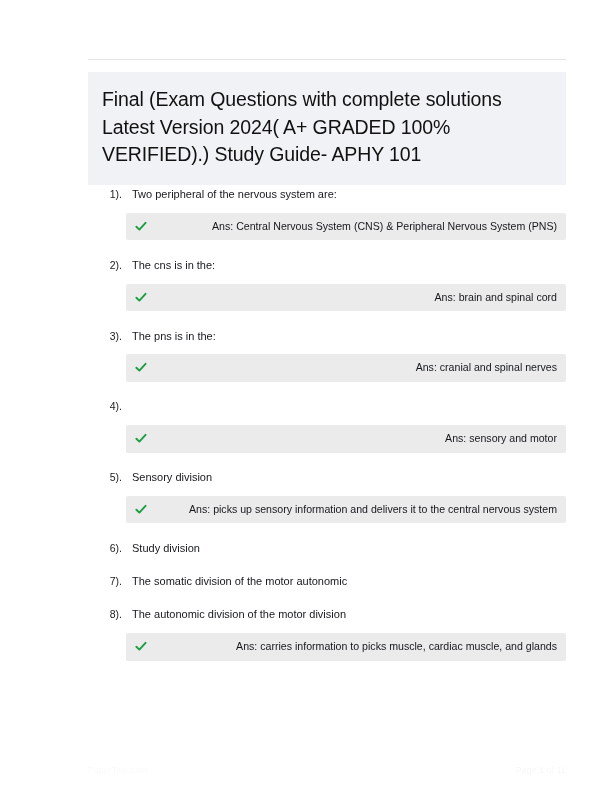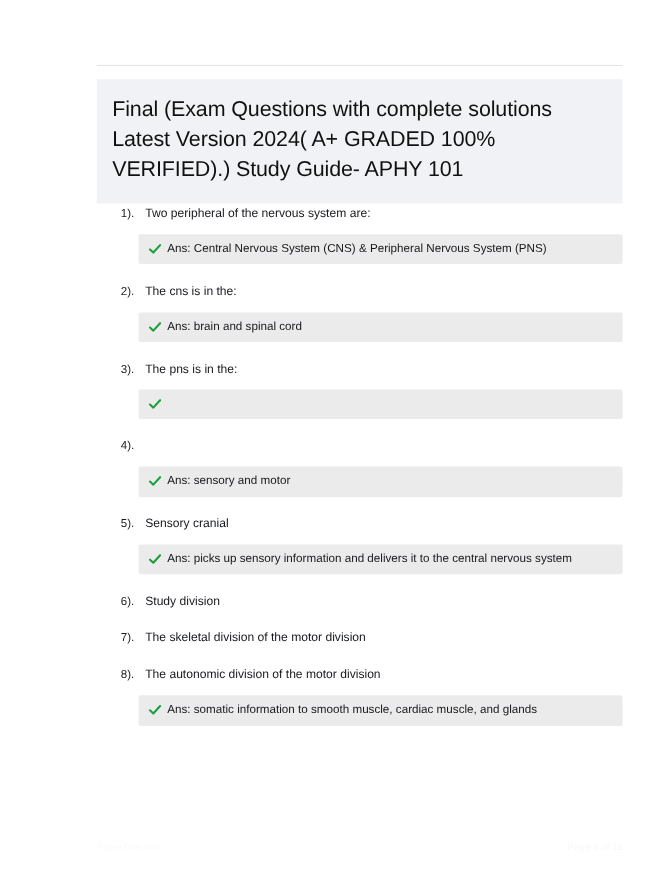--- a/index.html
+++ b/index.html
@@ -89,20 +89,21 @@
   .ans-box {
     margin-top: 10px;
     margin-left: 98px;
     width: 440px;
     background: #ebebec;
     border-radius: 2px;
     padding: 6px 9px 6.5px 9px;
     box-sizing: border-box;
     display: flex;
     align-items: flex-start;
+    justify-content: space-between;
   }
 
   .check-icon {
     flex: 0 0 auto;
     width: 12px;
     height: 13px;
     margin-right: 5px;
     margin-top: 1px;
     display: block;
   }
@@ -173,67 +174,68 @@
       </div>
       <div class="qa-item">
         <div class="q-row">
           <div class="q-num">3).</div>
           <div class="q-text">The pns is in the:</div>
         </div>
         <div class="ans-box">
           <svg class="check-icon" viewBox="0 0 14 14">
             <path d="M1.6 7.3 L5.1 10.6 L12.3 2.7" fill="none" stroke="#1a9e3f" stroke-width="2.2" stroke-linecap="round" stroke-linejoin="round"></path>
           </svg>
+          <div class="ans-text">Ans: cranial and spinal nerves</div>
         </div>
       </div>
       <div class="qa-item">
         <div class="q-row">
           <div class="q-num">4).</div>
         </div>
         <div class="ans-box">
           <svg class="check-icon" viewBox="0 0 14 14">
             <path d="M1.6 7.3 L5.1 10.6 L12.3 2.7" fill="none" stroke="#1a9e3f" stroke-width="2.2" stroke-linecap="round" stroke-linejoin="round"></path>
           </svg>
           <div class="ans-text">Ans: sensory and motor</div>
         </div>
       </div>
       <div class="qa-item">
         <div class="q-row">
           <div class="q-num">5).</div>
-          <div class="q-text">Sensory cranial</div>
+          <div class="q-text">Sensory division</div>
         </div>
         <div class="ans-box">
           <svg class="check-icon" viewBox="0 0 14 14">
             <path d="M1.6 7.3 L5.1 10.6 L12.3 2.7" fill="none" stroke="#1a9e3f" stroke-width="2.2" stroke-linecap="round" stroke-linejoin="round"></path>
           </svg>
           <div class="ans-text">Ans: picks up sensory information and delivers it to the central nervous system</div>
         </div>
       </div>
       <div class="qa-item">
         <div class="q-row">
           <div class="q-num">6).</div>
           <div class="q-text">Study division</div>
         </div>
       </div>
       <div class="qa-item">
         <div class="q-row">
           <div class="q-num">7).</div>
-          <div class="q-text">The skeletal division of the motor division</div>
+          <div class="q-text">The somatic division of the motor autonomic</div>
         </div>
       </div>
       <div class="qa-item">
         <div class="q-row">
           <div class="q-num">8).</div>
           <div class="q-text">The autonomic division of the motor division</div>
         </div>
         <div class="ans-box">
           <svg class="check-icon" viewBox="0 0 14 14">
             <path d="M1.6 7.3 L5.1 10.6 L12.3 2.7" fill="none" stroke="#1a9e3f" stroke-width="2.2" stroke-linecap="round" stroke-linejoin="round"></path>
           </svg>
-          <div class="ans-text">Ans: somatic information to smooth muscle, cardiac muscle, and glands</div>
+          <div class="ans-text">Ans: carries information to picks muscle, cardiac muscle, and glands</div>
         </div>
       </div>
     </div>
 
   <div class="footer">
     <span class="footer-brand">PaperTitle.com</span>
     <span class="footer-page">Page 1 of 11</span>
   </div>
 
 </div>

